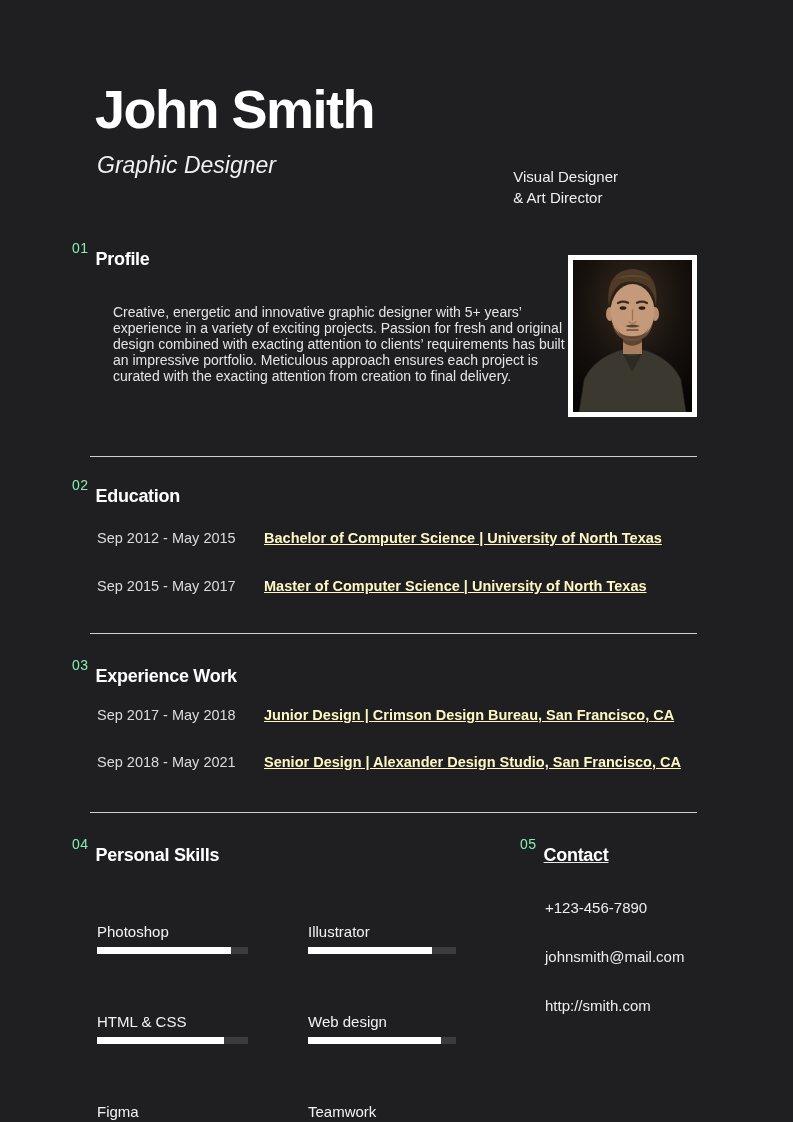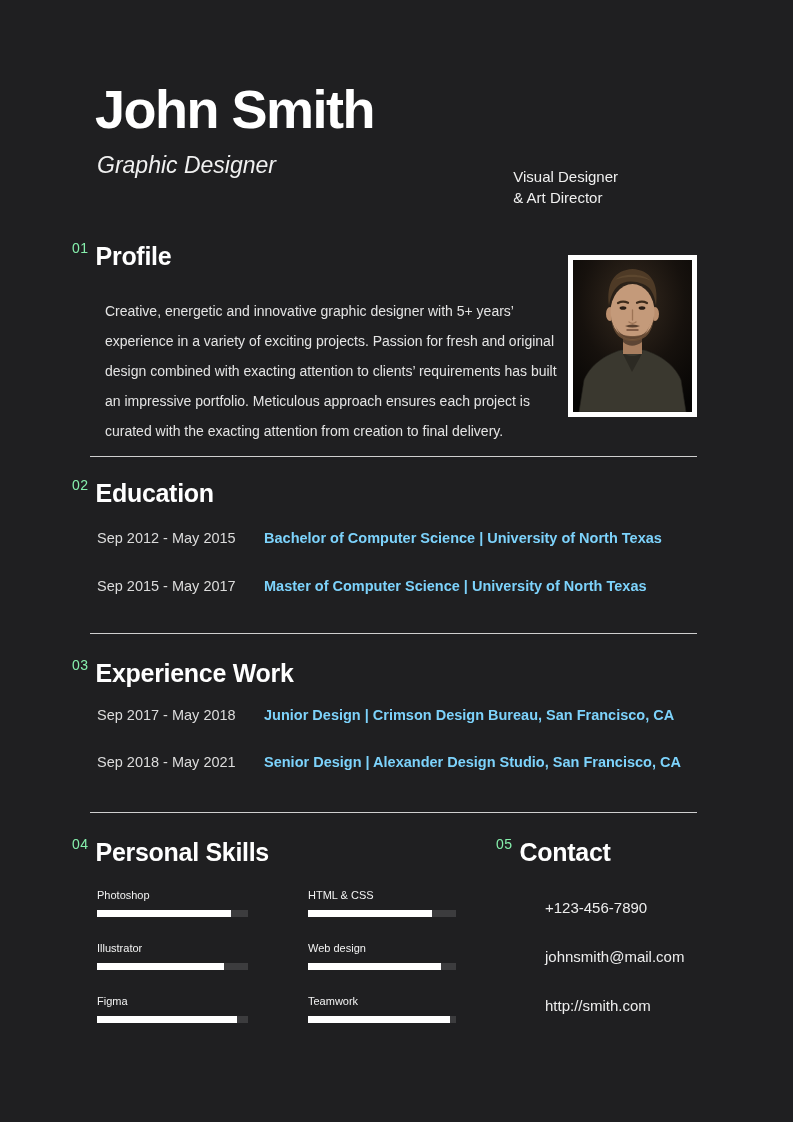--- a/index.html
+++ b/index.html
@@ -25,49 +25,49 @@
     position:absolute;right:101px;top:166px;
     text-align:left;font-size:15px;line-height:21px;color:#efefef;
   }
   
   .sec-head{position:absolute;left:72px;white-space:nowrap;}
   .sec-head .num{
     display:inline-block;font-size:14px;color:#86efac;
     vertical-align:12px;margin-right:7px;letter-spacing:0.5px;
   }
   .sec-head .title{
-    font-size:25px;font-weight:700;color:#ffffff;letter-spacing:-0.3px;
+    font-size:18px;font-weight:700;color:#ffffff;letter-spacing:-0.3px;
   }
   
   .profile-text{
     position:absolute;left:97px;top:288px;width:455px;
-    font-size:14px;line-height:30px;color:#e4e4e4;margin:8px;
+    font-size:14px;line-height:16px;color:#e4e4e4;margin:16px;
   }
   .photo-frame{
     position:absolute;left:568px;top:255px;
     width:119px;height:152px;border:5px solid #ffffff;
     background:#0a0807;
   }
   .photo-frame svg{display:block;width:119px;height:152px;}
   
   .divider{
     position:absolute;left:90px;width:607px;height:1px;
     background:#cfcfcf;
   }
   
   .t-row{position:absolute;left:97px;white-space:nowrap;font-size:14.5px;line-height:19px;}
   .t-row .dates{display:inline-block;width:163px;color:#dcdcdc;font-weight:400;}
-  .t-row .detail{color:#7dd3fc;font-weight:700;}
+  .t-row .detail{color:#fef9c3;font-weight:700;text-decoration:underline;}
   
   .skills-grid{
     position:absolute;left:97px;top:886px;
     display:grid;grid-template-columns:151px 148px;
     column-gap:60px;row-gap:22px;
   }
-  .skill .label{font-size:11px;line-height:18px;color:#f2f2f2;}
+  .skill .label{font-size:15px;line-height:18px;color:#f2f2f2;margin-top:37px;}
   .skill .bar{
     margin-top:6px;height:7px;width:100%;background:#3c3c3e;
     position:relative;
   }
   .skill .bar-fill{
     position:absolute;left:0;top:0;bottom:0;background:#ffffff;
   }
   
   .contact-list{position:absolute;left:545px;top:899px;font-size:15px;line-height:18px;}
   .contact-list .c-item{margin-bottom:31px;color:#ededed;}
@@ -166,52 +166,52 @@
   </div>
 
   <div class="skills-grid">
     <div class="skill">
       <div class="label">Photoshop</div>
       <div class="bar">
           <div class="bar-fill" style="width: 89%;"></div>
         </div>
     </div>
     <div class="skill">
+      <div class="label">Illustrator</div>
+      <div class="bar">
+          <div class="bar-fill" style="width: 84%;"></div>
+        </div>
+    </div>
+    <div class="skill">
       <div class="label">HTML &amp; CSS</div>
       <div class="bar">
           <div class="bar-fill" style="width: 84%;"></div>
         </div>
     </div>
     <div class="skill">
-      <div class="label">Illustrator</div>
-      <div class="bar">
-          <div class="bar-fill" style="width: 84%;"></div>
-        </div>
-    </div>
-    <div class="skill">
       <div class="label">Web design</div>
       <div class="bar">
           <div class="bar-fill" style="width: 90%;"></div>
         </div>
     </div>
     <div class="skill">
       <div class="label">Figma</div>
       <div class="bar">
           <div class="bar-fill" style="width: 93%;"></div>
         </div>
     </div>
     <div class="skill">
       <div class="label">Teamwork</div>
       <div class="bar">
           <div class="bar-fill" style="width: 96%;"></div>
         </div>
     </div>
   </div>
 
-  <div class="sec-head" style="left:496px;top:836px;">
+  <div class="sec-head" style="left:520px;top:836px;text-decoration:underline;">
     <span class="num">05</span><span class="title">Contact</span>
   </div>
   <div class="contact-list">
     <div class="c-item">+123-456-7890</div>
     <div class="c-item">johnsmith@mail.com</div>
     <div class="c-item">http://smith.com</div>
   </div>
 
 </div>
 

